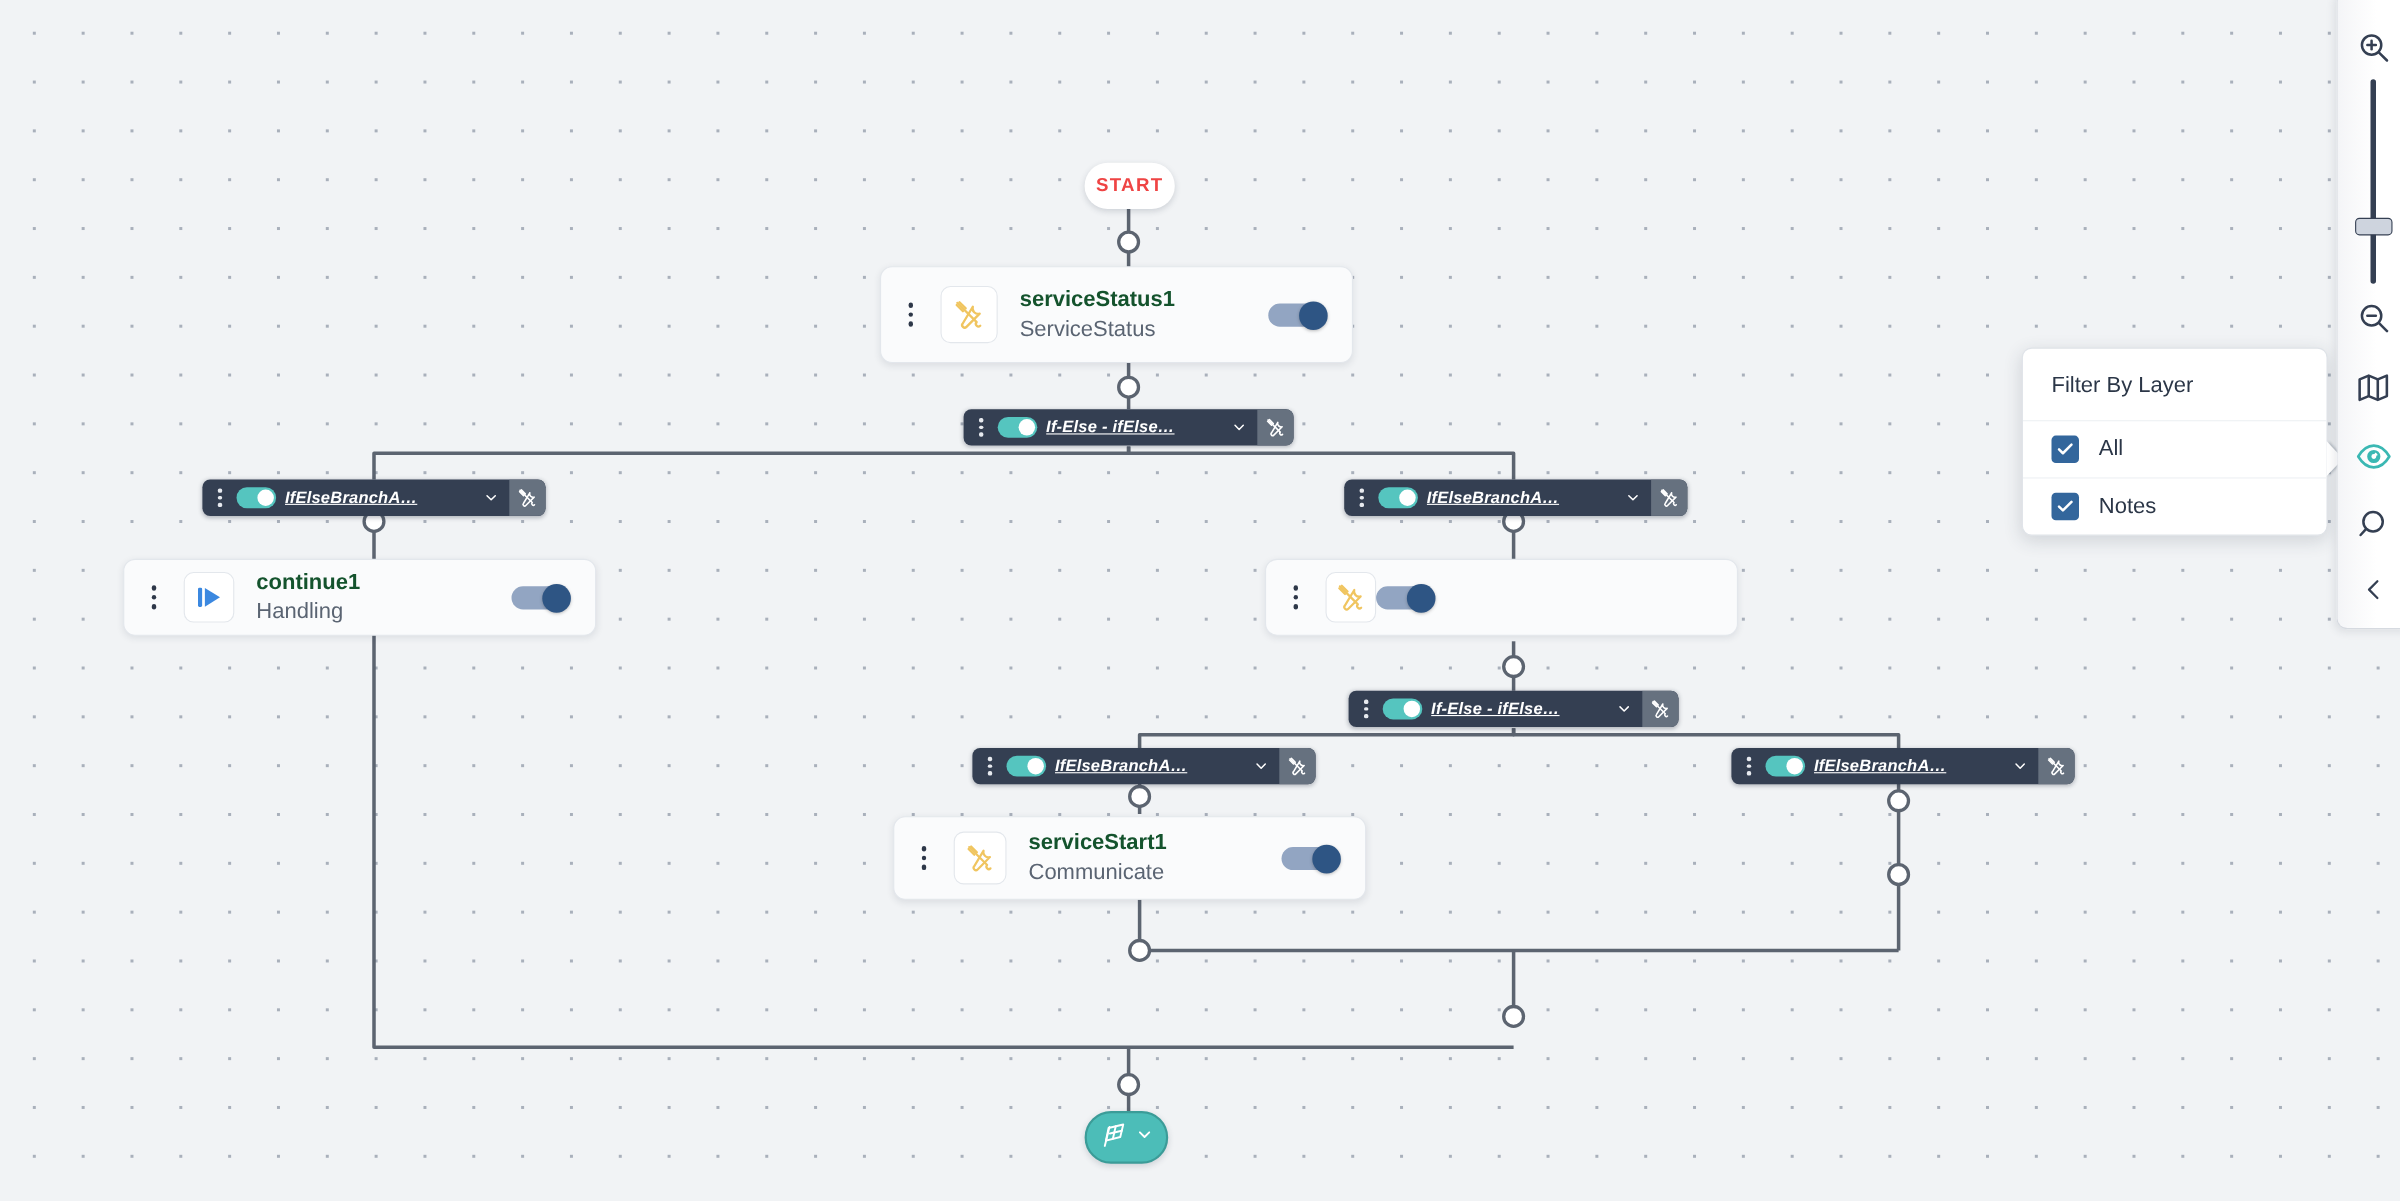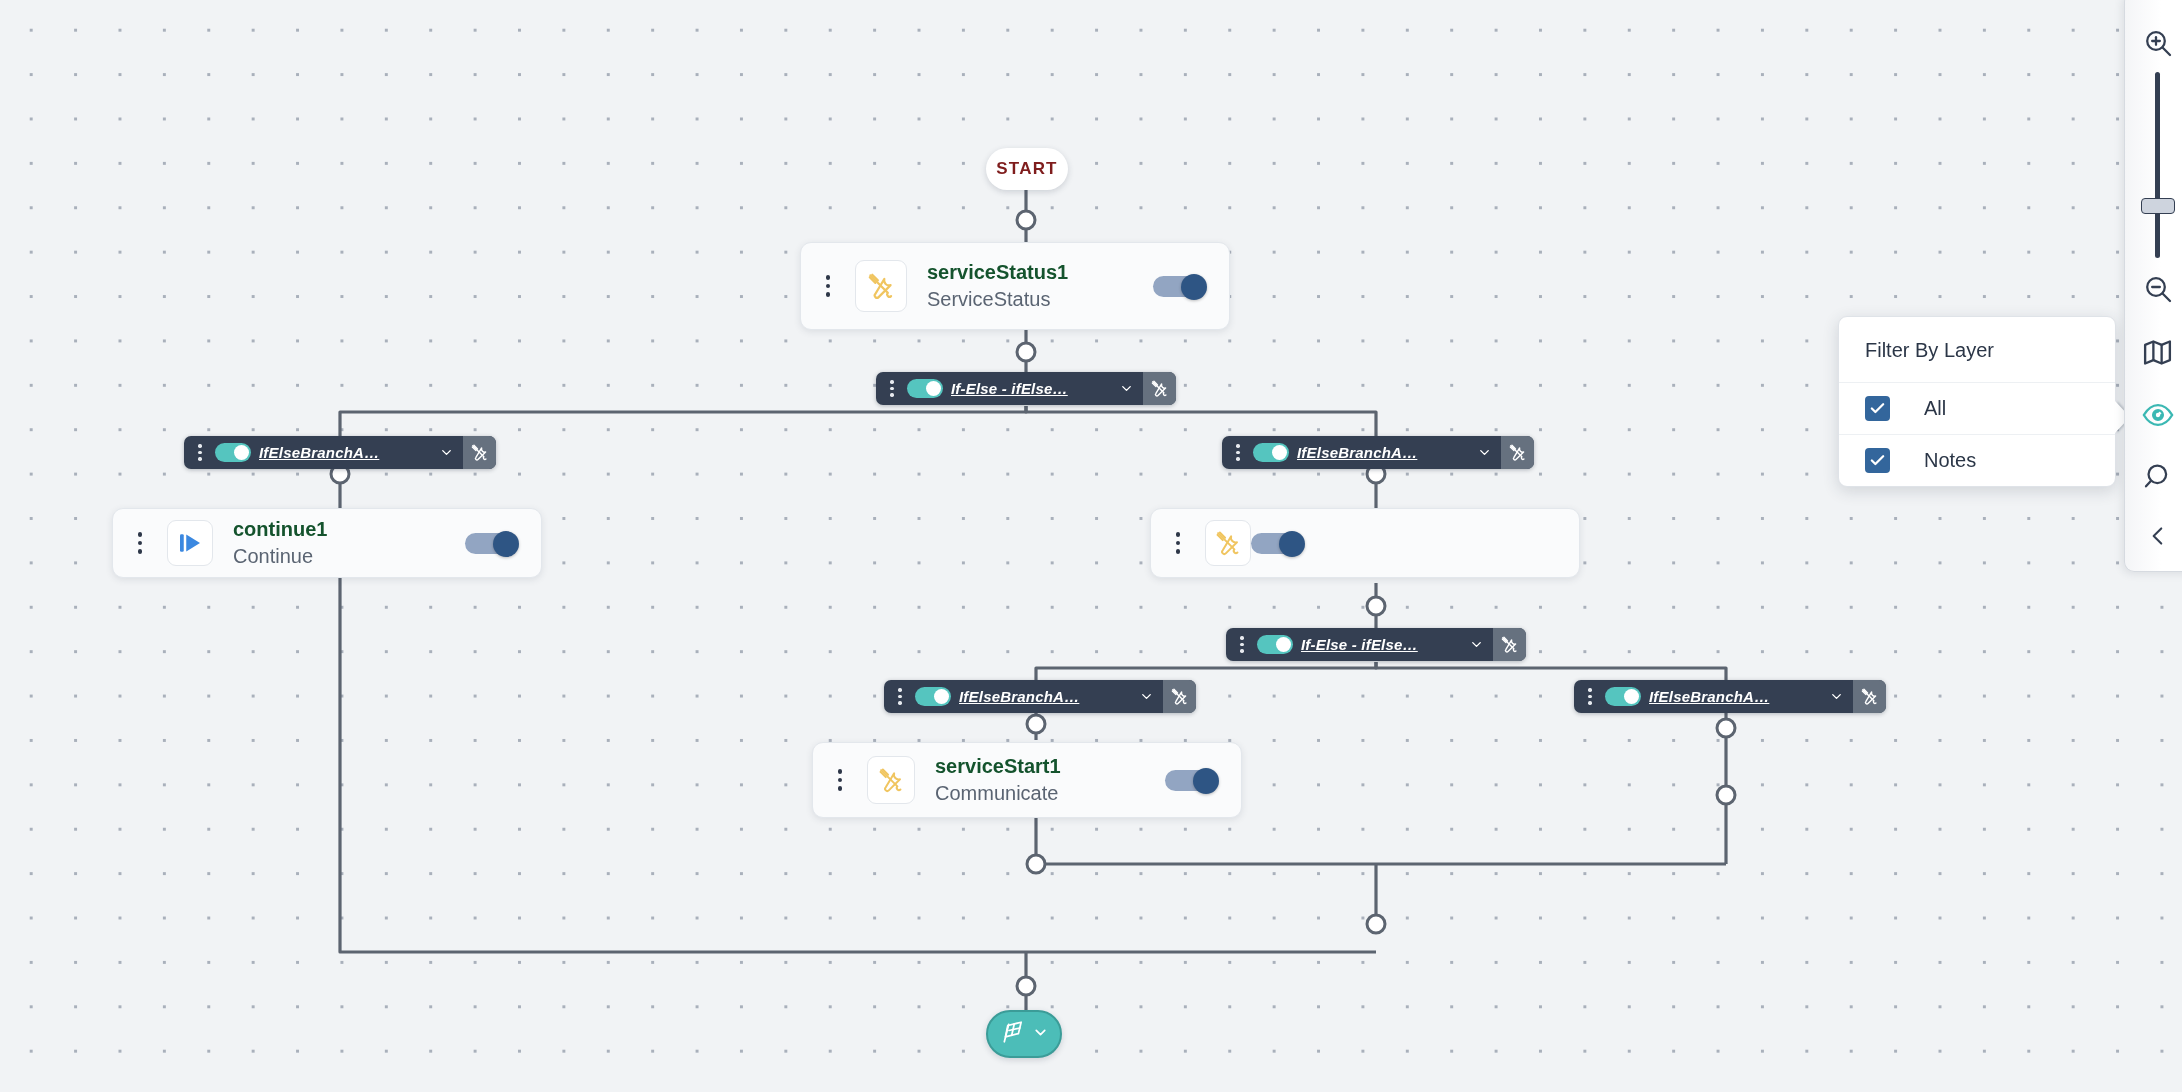--- a/index.html
+++ b/index.html
@@ -19,21 +19,21 @@
   }
   #wires { position: absolute; inset: 0; width: 2182px; height: 1092px; pointer-events: none; }
 
   
   .start-pill {
     position: absolute;
     display: flex; align-items: center; justify-content: center;
     background: #ffffff;
     border-radius: 28px;
     box-shadow: 0 2px 6px rgba(40,50,70,.18);
-    color: #7f1d1d;
+    color: #ef4444;
     font-weight: bold;
     letter-spacing: 1.2px;
   }
 
   
   .node-card {
     position: absolute;
     display: flex; align-items: center;
     background: #fafbfc;
     border: 1px solid #e3e7ec;
@@ -138,21 +138,21 @@
     border: 1px solid #dfe3e8;
     border-radius: 9px;
     box-shadow: 0 4px 16px rgba(40,50,70,.16);
     overflow: hidden;
   }
   .filter-title {
     font-size: 20px; color: #2b3647;
     padding: 22px 28px 20px 26px;
   }
   .filter-row {
-    display: flex; align-items: center; gap: 34px;
+    display: flex; align-items: center; gap: 18px;
     padding: 13px 26px;
     border-top: 1px solid #edf0f3;
     cursor: pointer;
   }
   .filter-row:first-of-type { border-top: none; }
   .cbx {
     width: 25px; height: 25px; flex: 0 0 25px;
     background: #33669c; border-radius: 4px;
     display: flex; align-items: center; justify-content: center;
   }
@@ -359,21 +359,21 @@
         <i></i>
       </div>
     <div class="node-icon-box" style="width:46px;height:46px;flex:0 0 46px;">
       <svg width="30" height="30" viewBox="0 0 24 24" fill="none">
         <rect x="4" y="5" width="3" height="14" rx="1" fill="#3b88e0"></rect>
         <path d="M9 5.2 L20 12 L9 18.8 Z" fill="#3b88e0"></path>
       </svg>
     </div>
     <div class="node-text">
       <div class="node-title">continue1</div>
-      <div class="node-sub">Continue</div>
+      <div class="node-sub">Handling</div>
     </div>
     <div class="node-toggle">
       <div class="trk"></div>
         <div class="knb"></div>
     </div>
   </div>
 
   <div class="node-card" style="left:1150px; top:508px; width:430px; height:70px;">
     <div class="kebab">
         <i></i>

